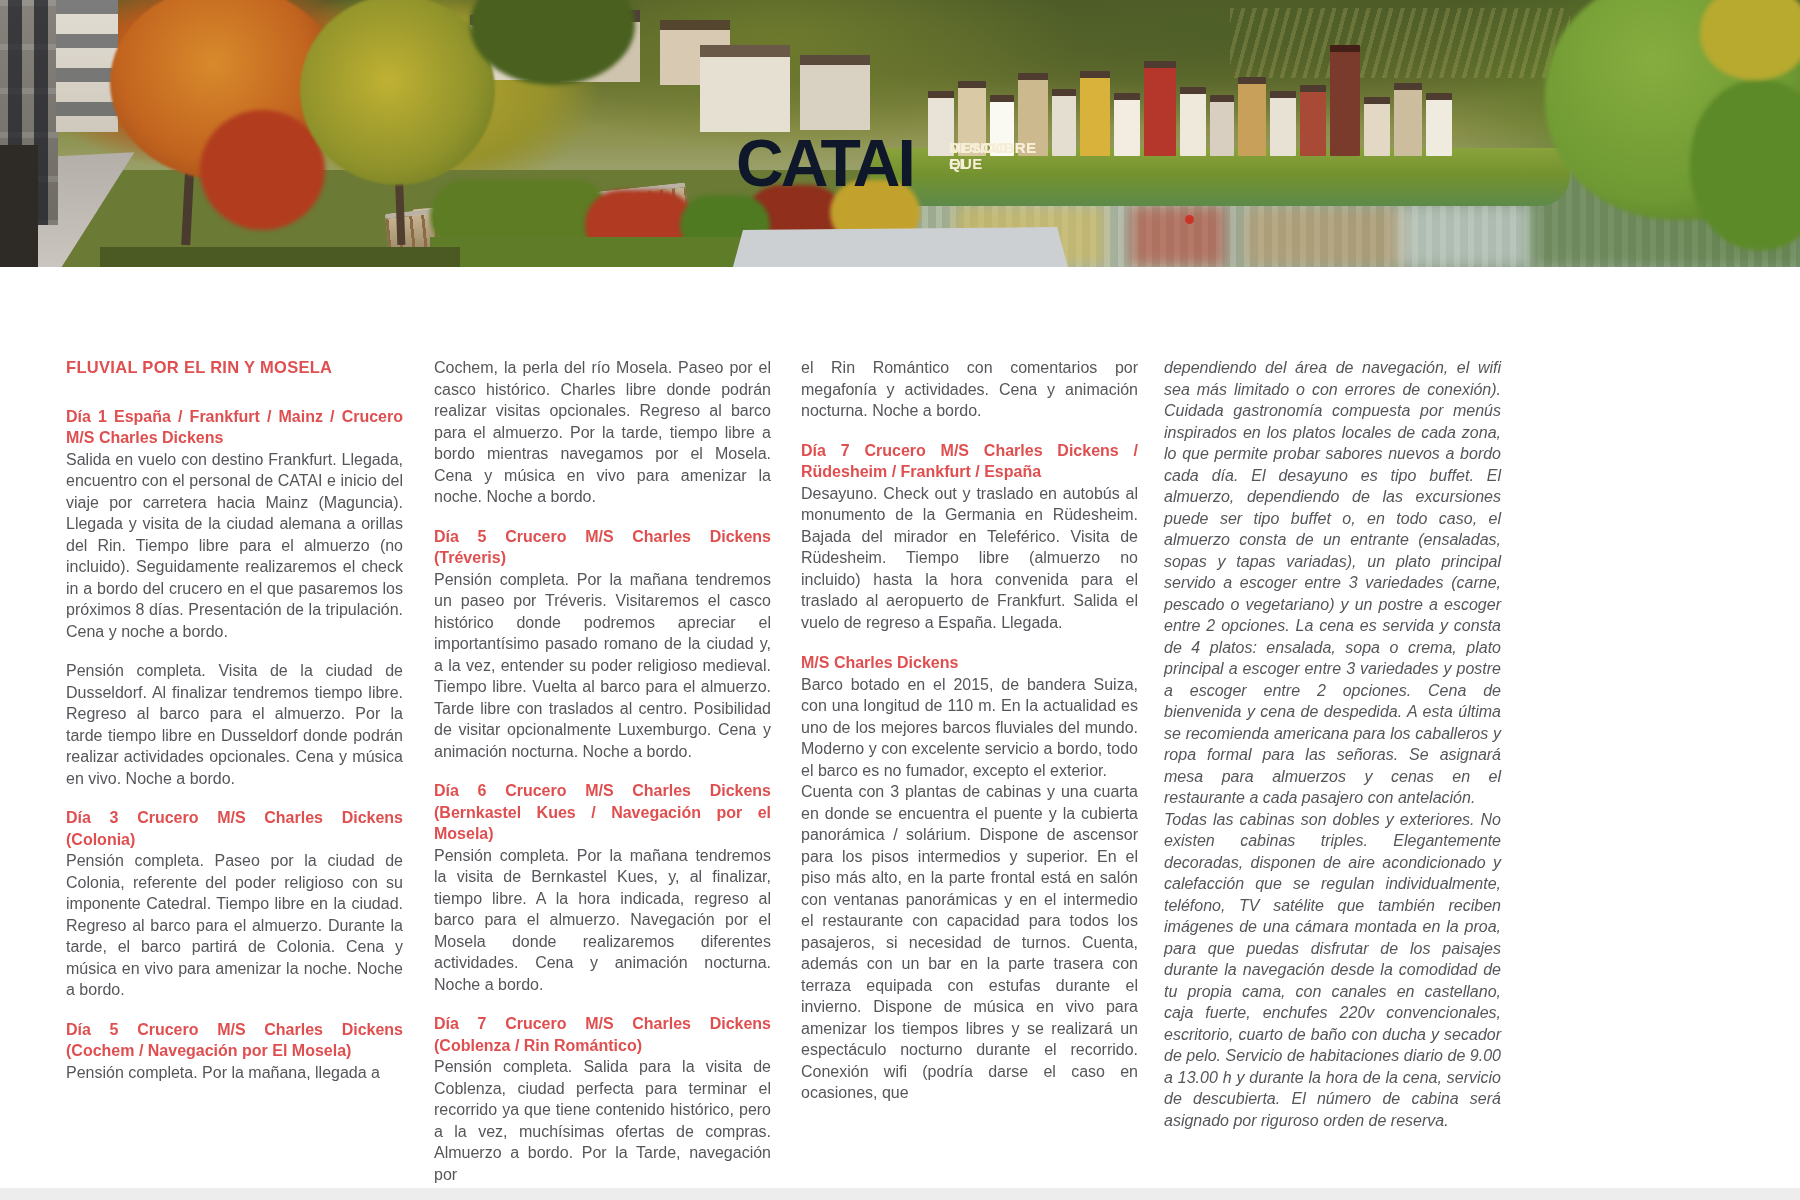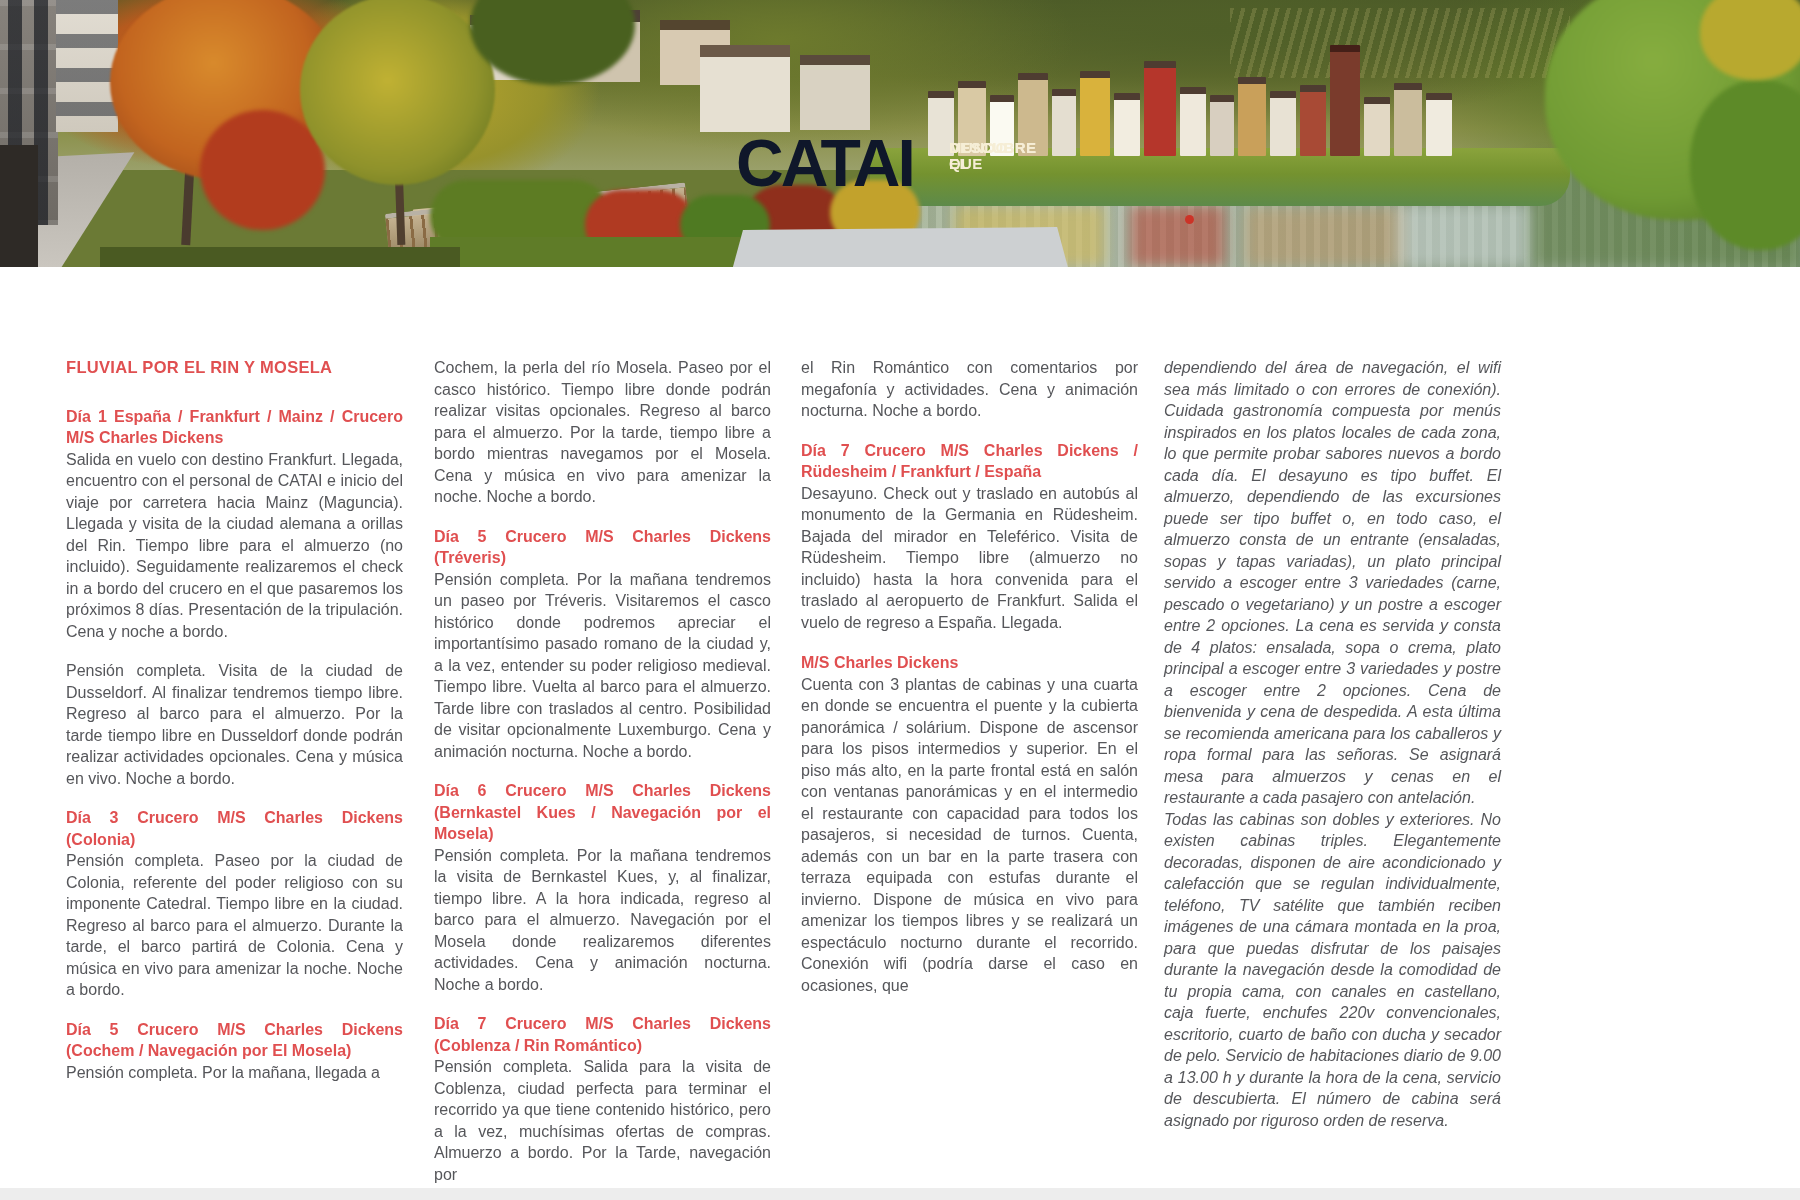--- a/index.html
+++ b/index.html
@@ -192,34 +192,35 @@
   <div class="day-heading">Día 1 España / Frankfurt / Mainz / Crucero M/S Charles Dickens</div>
   <p>Salida en vuelo con destino Frankfurt. Llegada, encuentro con el personal de CATAI e inicio del viaje por carretera hacia Mainz (Maguncia). Llegada y visita de la ciudad alemana a orillas del Rin. Tiempo libre para el almuerzo (no incluido). Seguidamente realizaremos el check in a bordo del crucero en el que pasaremos los próximos 8 días. Presentación de la tripulación. Cena y noche a bordo.</p>
   <p>Pensión completa. Visita de la ciudad de Dusseldorf. Al finalizar tendremos tiempo libre. Regreso al barco para el almuerzo. Por la tarde tiempo libre en Dusseldorf donde podrán realizar actividades opcionales. Cena y música en vivo. Noche a bordo.</p>
   <div class="day-heading">Día 3 Crucero M/S Charles Dickens (Colonia)</div>
   <p>Pensión completa. Paseo por la ciudad de Colonia, referente del poder religioso con su imponente Catedral. Tiempo libre en la ciudad. Regreso al barco para el almuerzo. Durante la tarde, el barco partirá de Colonia. Cena y música en vivo para amenizar la noche. Noche a bordo.</p>
   <div class="day-heading">Día 5 Crucero M/S Charles Dickens (Cochem / Navegación por El Mosela)</div>
   <p>Pensión completa. Por la mañana, llegada a</p>
 </div>
 
 <div class="col col-2">
-  <p>Cochem, la perla del río Mosela. Paseo por el casco histórico. Tiempo libre donde podrán realizar visitas opcionales. Regreso al barco para el almuerzo. Por la tarde, tiempo libre a bordo mientras navegamos por el Mosela. Cena y música en vivo para amenizar la noche. Noche a bordo.</p>
+  <p>Cochem, la perla del río Mosela. Paseo por el casco histórico. Charles libre donde podrán realizar visitas opcionales. Regreso al barco para el almuerzo. Por la tarde, tiempo libre a bordo mientras navegamos por el Mosela. Cena y música en vivo para amenizar la noche. Noche a bordo.</p>
   <div class="day-heading">Día 5 Crucero M/S Charles Dickens (Tréveris)</div>
   <p>Pensión completa. Por la mañana tendremos un paseo por Tréveris. Visitaremos el casco histórico donde podremos apreciar el importantísimo pasado romano de la ciudad y, a la vez, entender su poder religioso medieval. Tiempo libre. Vuelta al barco para el almuerzo. Tarde libre con traslados al centro. Posibilidad de visitar opcionalmente Luxemburgo. Cena y animación nocturna. Noche a bordo.</p>
   <div class="day-heading">Día 6 Crucero M/S Charles Dickens (Bernkastel Kues / Navegación por el Mosela)</div>
   <p>Pensión completa. Por la mañana tendremos la visita de Bernkastel Kues, y, al finalizar, tiempo libre. A la hora indicada, regreso al barco para el almuerzo. Navegación por el Mosela donde realizaremos diferentes actividades. Cena y animación nocturna. Noche a bordo.</p>
   <div class="day-heading">Día 7 Crucero M/S Charles Dickens (Coblenza / Rin Romántico)</div>
   <p>Pensión completa. Salida para la visita de Coblenza, ciudad perfecta para terminar el recorrido ya que tiene contenido histórico, pero a la vez, muchísimas ofertas de compras. Almuerzo a bordo. Por la Tarde, navegación por</p>
 </div>
 
 <div class="col col-3">
   <p>el Rin Romántico con comentarios por megafonía y actividades. Cena y animación nocturna. Noche a bordo.</p>
   <div class="day-heading">Día 7 Crucero M/S Charles Dickens / Rüdesheim / Frankfurt / España</div>
   <p>Desayuno. Check out y traslado en autobús al monumento de la Germania en Rüdesheim. Bajada del mirador en Teleférico. Visita de Rüdesheim. Tiempo libre (almuerzo no incluido) hasta la hora convenida para el traslado al aeropuerto de Frankfurt. Salida el vuelo de regreso a España. Llegada.</p>
   <div class="day-heading ship-heading">M/S Charles Dickens</div>
+  <p class="tight">Barco botado en el 2015, de bandera Suiza, con una longitud de 110 m. En la actualidad es uno de los mejores barcos fluviales del mundo. Moderno y con excelente servicio a bordo, todo el barco es no fumador, excepto el exterior.</p>
   <p class="tight">Cuenta con 3 plantas de cabinas y una cuarta en donde se encuentra el puente y la cubierta panorámica / solárium. Dispone de ascensor para los pisos intermedios y superior. En el piso más alto, en la parte frontal está en salón con ventanas panorámicas y en el intermedio el restaurante con capacidad para todos los pasajeros, si necesidad de turnos. Cuenta, además con un bar en la parte trasera con terraza equipada con estufas durante el invierno. Dispone de música en vivo para amenizar los tiempos libres y se realizará un espectáculo nocturno durante el recorrido. Conexión wifi (podría darse el caso en ocasiones, que</p>
 </div>
 
 <div class="col col-4">
   <p class="tight">dependiendo del área de navegación, el wifi sea más limitado o con errores de conexión). Cuidada gastronomía compuesta por menús inspirados en los platos locales de cada zona, lo que permite probar sabores nuevos a bordo cada día. El desayuno es tipo buffet. El almuerzo, dependiendo de las excursiones puede ser tipo buffet o, en todo caso, el almuerzo consta de un entrante (ensaladas, sopas y tapas variadas), un plato principal servido a escoger entre 3 variedades (carne, pescado o vegetariano) y un postre a escoger entre 2 opciones. La cena es servida y consta de 4 platos: ensalada, sopa o crema, plato principal a escoger entre 3 variedades y postre a escoger entre 2 opciones. Cena de bienvenida y cena de despedida. A esta última se recomienda americana para los caballeros y ropa formal para las señoras. Se asignará mesa para almuerzos y cenas en el restaurante a cada pasajero con antelación.</p>
   <p class="tight">Todas las cabinas son dobles y exteriores. No existen cabinas triples. Elegantemente decoradas, disponen de aire acondicionado y calefacción que se regulan individualmente, teléfono, TV satélite que también reciben imágenes de una cámara montada en la proa, para que puedas disfrutar de los paisajes durante la navegación desde la comodidad de tu propia cama, con canales en castellano, caja fuerte, enchufes 220v convencionales, escritorio, cuarto de baño con ducha y secador de pelo. Servicio de habitaciones diario de 9.00 a 13.00 h y durante la hora de la cena, servicio de descubierta. El número de cabina será asignado por riguroso orden de reserva.</p>
 </div>
 
 <div class="footer-strip"></div>
 

